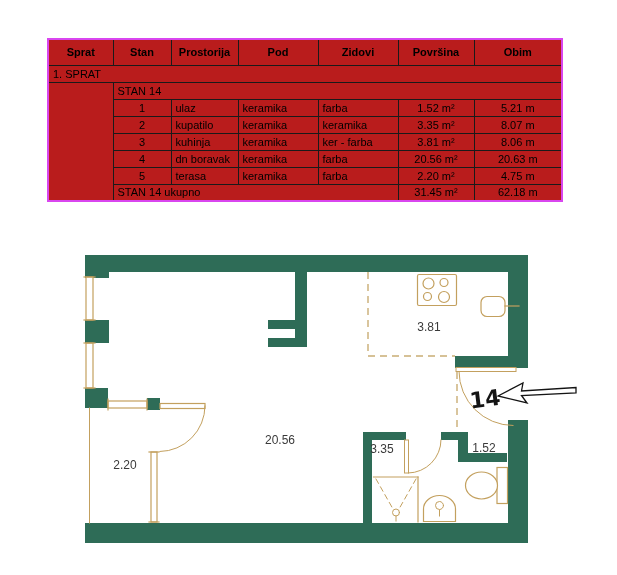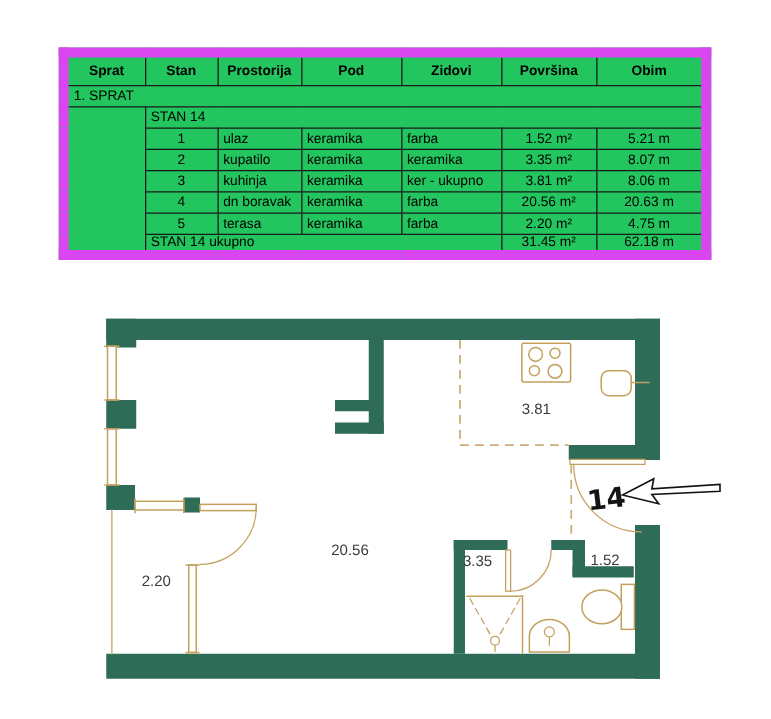--- a/index.html
+++ b/index.html
@@ -3,22 +3,22 @@
 <meta charset="utf-8">
 <style>
   html,body { margin:0; padding:0; background:#fff; }
   .page {
     position:relative; width:617px; height:575px; background:#ffffff;
     font-family:"Liberation Sans", sans-serif; overflow:hidden;
   }
   
   table.spec {
     position:absolute; left:47px; top:38px;
-    border-collapse:collapse; border:8px solid #d946ef;
-    table-layout:fixed; background:#22c55e;
+    border-collapse:collapse; border:2px solid #d946ef;
+    table-layout:fixed; background:#b91c1c;
   }
   table.spec th, table.spec td {
     border:1px solid #1a1a1a; box-sizing:border-box;
     font-size:11px; color:#000; padding:0 4px;
     height:17px; white-space:nowrap; overflow:hidden;
     font-family:"Liberation Sans", sans-serif;
   }
   table.spec th { font-weight:bold; text-align:center; height:26px; }
   th.obim-h { font-size:8px; }
   td.obim { font-size:7.5px; text-align:center;margin-top:28px; }
@@ -81,21 +81,21 @@
       <td class="l">kupatilo</td>
       <td class="l">keramika</td>
       <td class="l">keramika</td>
       <td class="c">3.35 m²</td>
       <td class="obim">8.07 m</td>
     </tr>
     <tr>
       <td class="c">3</td>
       <td class="l">kuhinja</td>
       <td class="l">keramika</td>
-      <td class="l">ker - ukupno</td>
+      <td class="l">ker - farba</td>
       <td class="c">3.81 m²</td>
       <td class="obim">8.06 m</td>
     </tr>
     <tr>
       <td class="c">4</td>
       <td class="l">dn boravak</td>
       <td class="l">keramika</td>
       <td class="l">farba</td>
       <td class="c">20.56 m²</td>
       <td class="obim">20.63 m</td>

